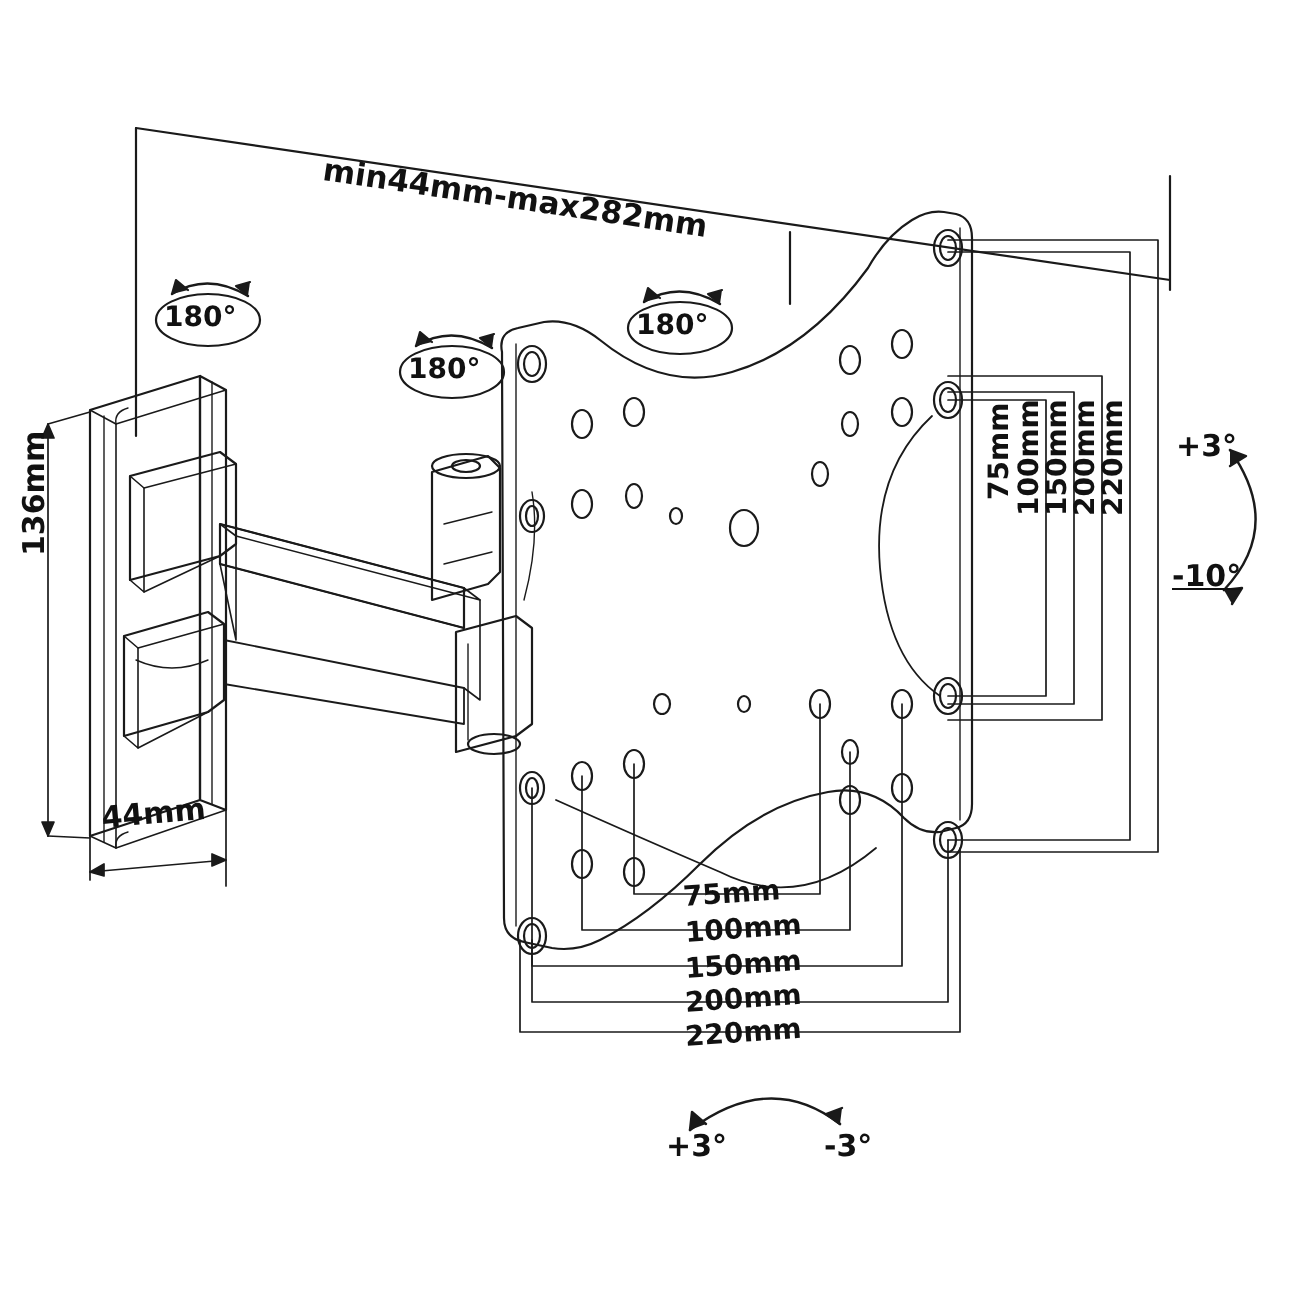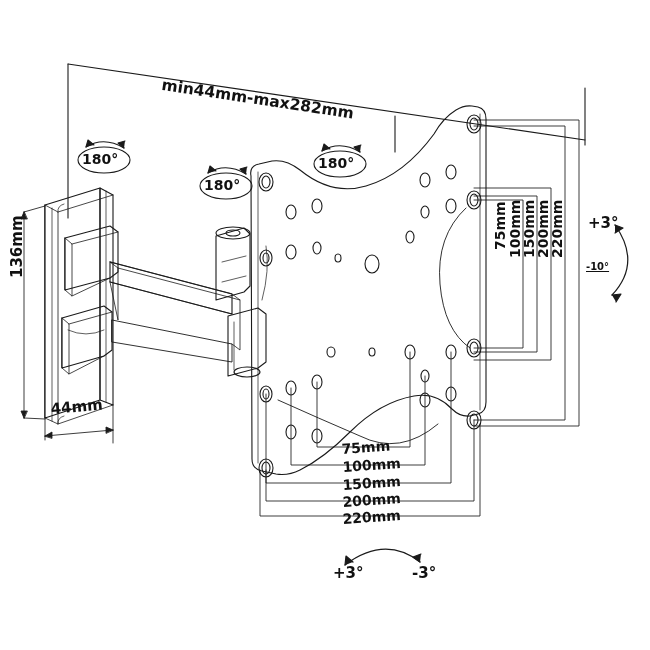--- a/index.html
+++ b/index.html
@@ -227,21 +227,21 @@
 
 <div class="lbl" style="left:8px;top:278px;font-size:15px;transform:rotate(-90deg);transform-origin:left top;">136mm</div>
 
 <div class="lbl" style="left:50px;top:400px;font-size:15px;transform:rotate(-5deg);transform-origin:left top;">44mm</div>
 
 <div class="lbl" style="left:82px;top:151px;font-size:14px;">180°</div>
 <div class="lbl" style="left:204px;top:177px;font-size:14px;">180°</div>
 <div class="lbl" style="left:318px;top:155px;font-size:14px;">180°</div>
 
 <div class="lbl" style="left:588px;top:214px;font-size:15px;">+3°</div>
-<div class="lbl" style="left:586px;top:261px;font-size:10px;text-decoration:underline;">-10°</div>
+<div class="lbl" style="left:586px;top:279px;font-size:15px;text-decoration:underline;">-10°</div>
 
 <div class="lbl" style="left:333px;top:564px;font-size:15px;">+3°</div>
 <div class="lbl" style="left:412px;top:564px;font-size:15px;">-3°</div>
 
 <div class="lbl" style="left:492px;top:250px;font-size:14px;transform:rotate(-90deg);transform-origin:left top;">75mm</div>
 <div class="lbl" style="left:507px;top:258px;font-size:14px;transform:rotate(-90deg);transform-origin:left top;">100mm</div>
 <div class="lbl" style="left:521px;top:258px;font-size:14px;transform:rotate(-90deg);transform-origin:left top;">150mm</div>
 <div class="lbl" style="left:535px;top:258px;font-size:14px;transform:rotate(-90deg);transform-origin:left top;">200mm</div>
 <div class="lbl" style="left:549px;top:258px;font-size:14px;transform:rotate(-90deg);transform-origin:left top;">220mm</div>
 

